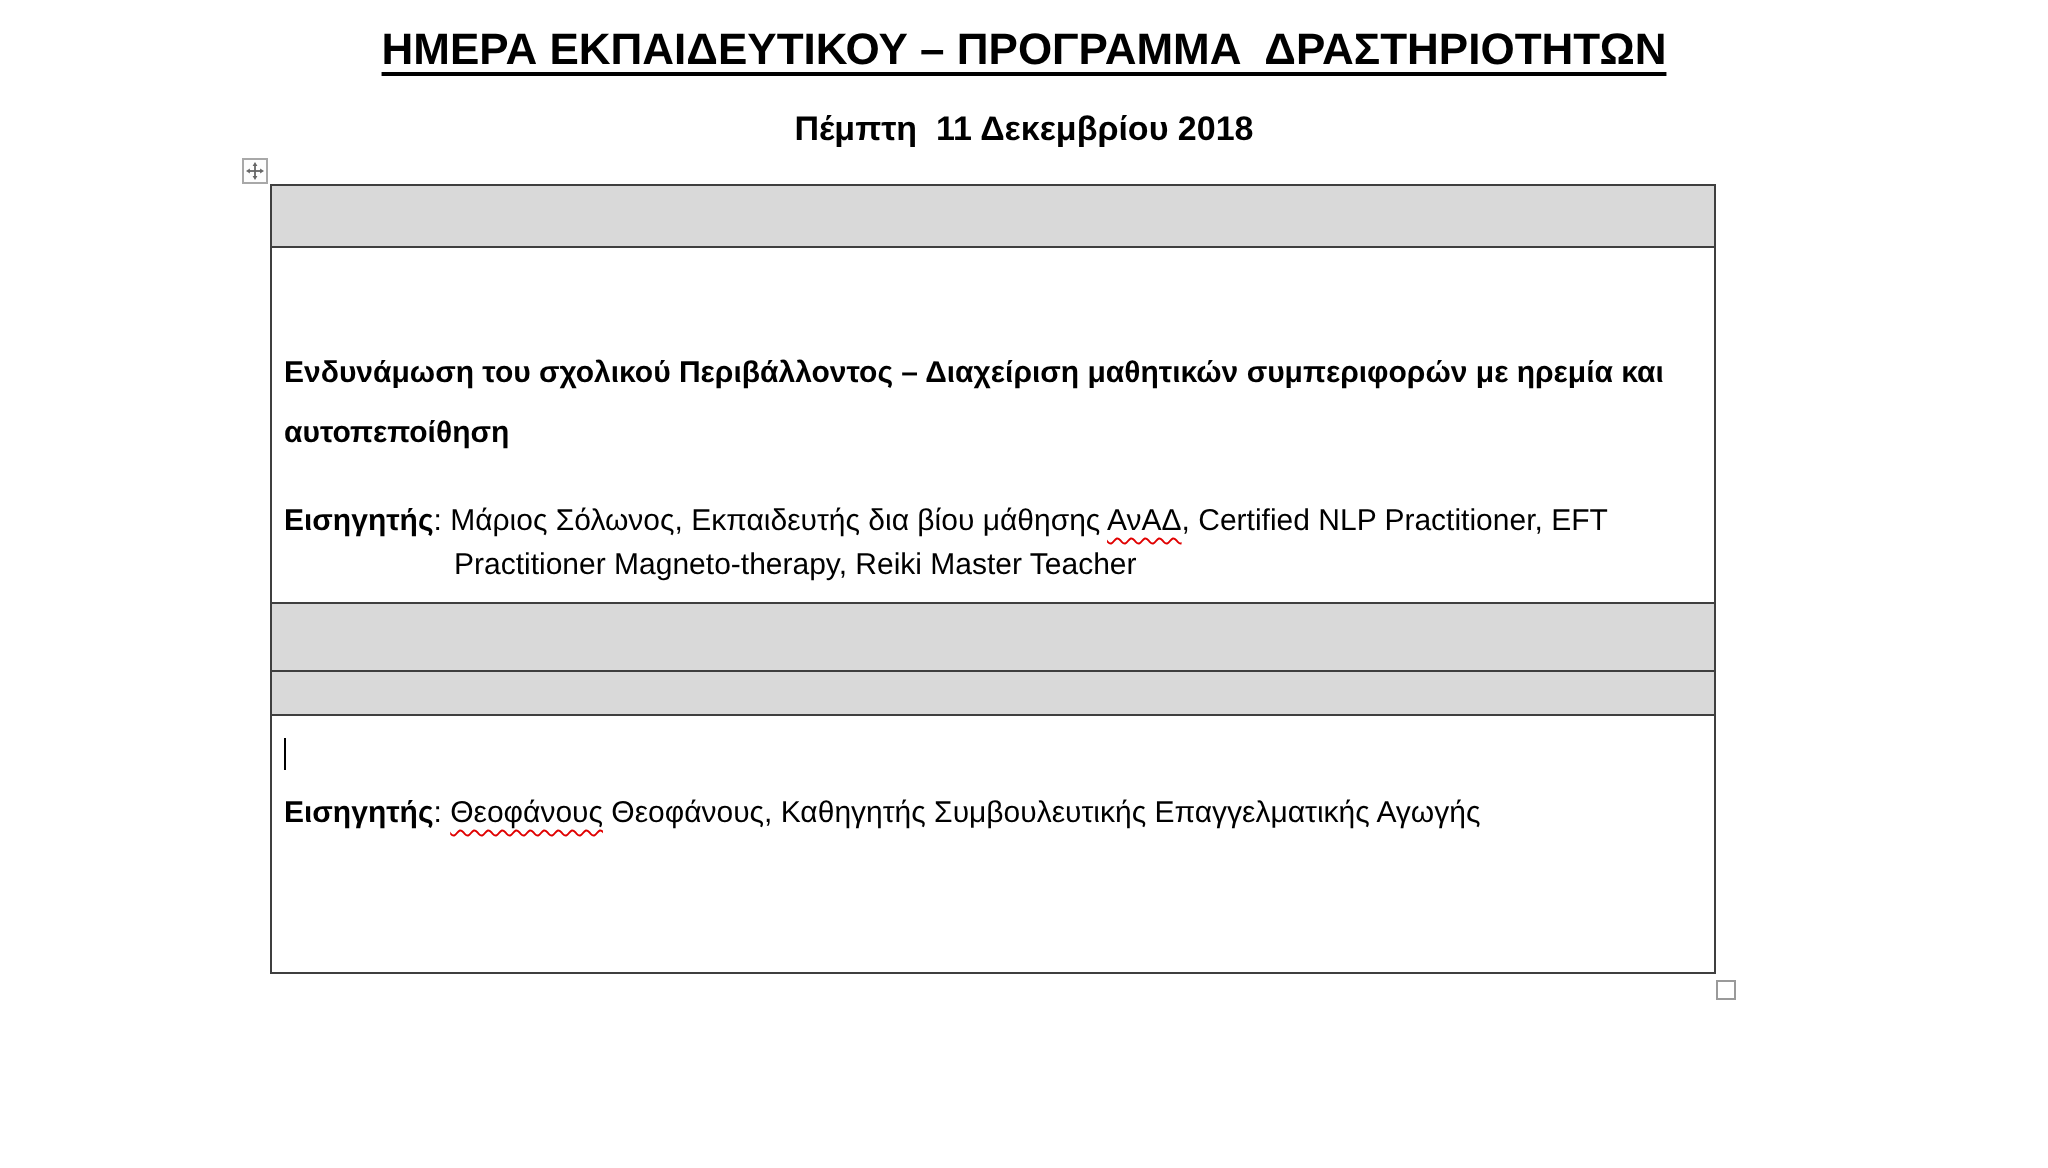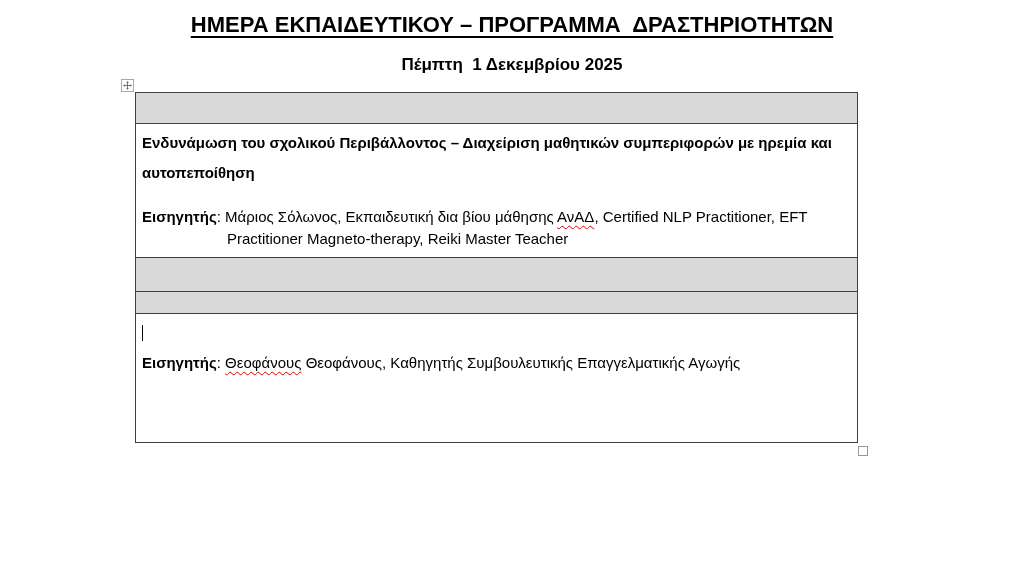--- a/index.html
+++ b/index.html
@@ -15,21 +15,21 @@
   .date-wrap{position:absolute;top:55px;left:0;width:100%;text-align:center;}
   .doc-date{font-size:17px;font-weight:bold;white-space:pre-wrap;}
 
   .twrap{position:absolute;top:92px;left:135px;width:723px;}
   .ptable{border:1px solid #3f3f3f;box-sizing:border-box;width:723px;background:#fff;}
   .trow{border-bottom:1px solid #3f3f3f;box-sizing:border-box;}
   .trow:last-child{border-bottom:none;}
   .gray{background:#d9d9d9;}
   .g1{height:31px;} .g2{height:34px;} .g3{height:22px;}
   .cell{padding:0 2px 0 6px;font-size:15px;box-sizing:border-box;}
-  .c1{height:134px;padding-top:4px;}
+  .c1{height:134px;padding-top:4px;margin-top:44px;}
   .c2{height:111px;padding-top:14px;}
   .c3{height:128px;padding-top:8px;}
   .session-title{margin:0;font-weight:bold;line-height:22px;}
   .c1 .session-title{line-height:30px;}
   .presenter{margin:0;line-height:22px;padding-left:85px;text-indent:-85px;}
   .c1 .presenter{margin-top:18px;}
   .c2 .presenter{margin-top:28px;}
   .c3 .presenter{margin-top:8px;}
   .caret-line{margin:0;line-height:22px;}
   .caret{display:inline-block;width:1px;height:16px;background:#000;vertical-align:text-bottom;}
@@ -48,21 +48,21 @@
     border:1px solid #9a9a9a;background:#ffffff;
   }
 </style>
 </head>
 <body>
 
 <div class="title-wrap">
   <span class="doc-title">ΗΜΕΡΑ ΕΚΠΑΙΔΕΥΤΙΚΟΥ – ΠΡΟΓΡΑΜΜΑ  ΔΡΑΣΤΗΡΙΟΤΗΤΩΝ</span>
 </div>
 <div class="date-wrap">
-  <span class="doc-date">Πέμπτη  1 Δεκεμβρίου 2025</span>
+  <span class="doc-date">Πέμπτη  11 Δεκεμβρίου 2018</span>
 </div>
 
 <div class="twrap">
 
   <div class="move-handle">
     <span style="display:flex;">
       <svg width="9" height="9" viewBox="0 0 12 12">
         <line x1="6" y1="2" x2="6" y2="10" stroke="#666" stroke-width="1.2"></line>
         <line x1="2" y1="6" x2="10" y2="6" stroke="#666" stroke-width="1.2"></line>
         <polygon points="6,0 4.4,2.6 7.6,2.6" fill="#666"></polygon>
@@ -71,21 +71,21 @@
         <polygon points="12,6 9.4,4.4 9.4,7.6" fill="#666"></polygon>
       </svg>
     </span>
   </div>
 
   <div class="ptable">
 
     <div class="trow gray g1"></div>
     <div class="trow cell c1">
       <p class="session-title">Ενδυνάμωση του σχολικού Περιβάλλοντος – Διαχείριση μαθητικών συμπεριφορών με ηρεμία και αυτοπεποίθηση</p>
-      <p class="presenter"><span class="bold">Εισηγητής</span><span>: Μάριος Σόλωνος, Εκπαιδευτική δια βίου μάθησης </span><span class="misspelled">ΑνΑΔ</span><span>, Certified NLP Practitioner, EFT Practitioner Magneto-therapy, Reiki Master Teacher</span></p>
+      <p class="presenter"><span class="bold">Εισηγητής</span><span>: Μάριος Σόλωνος, Εκπαιδευτής δια βίου μάθησης </span><span class="misspelled">ΑνΑΔ</span><span>, Certified NLP Practitioner, EFT Practitioner Magneto-therapy, Reiki Master Teacher</span></p>
     </div>
 
     <div class="trow gray g2"></div>
 
     <div class="trow gray g3"></div>
     <div class="trow cell c3">
       <p class="caret-line"><span class="caret"></span></p>
       <p class="presenter"><span class="bold">Εισηγητής</span><span>: </span><span class="misspelled">Θεοφάνους</span><span> Θεοφάνους, Καθηγητής Συμβουλευτικής Επαγγελματικής Αγωγής</span></p>
     </div>
 

